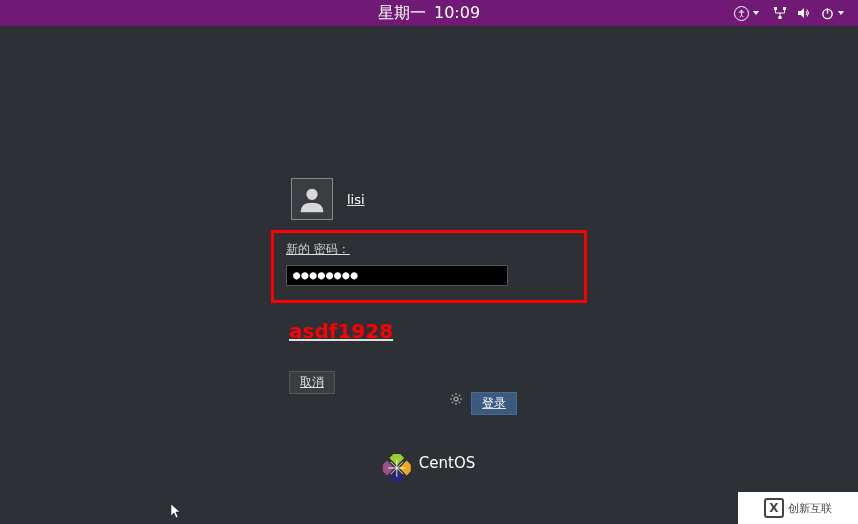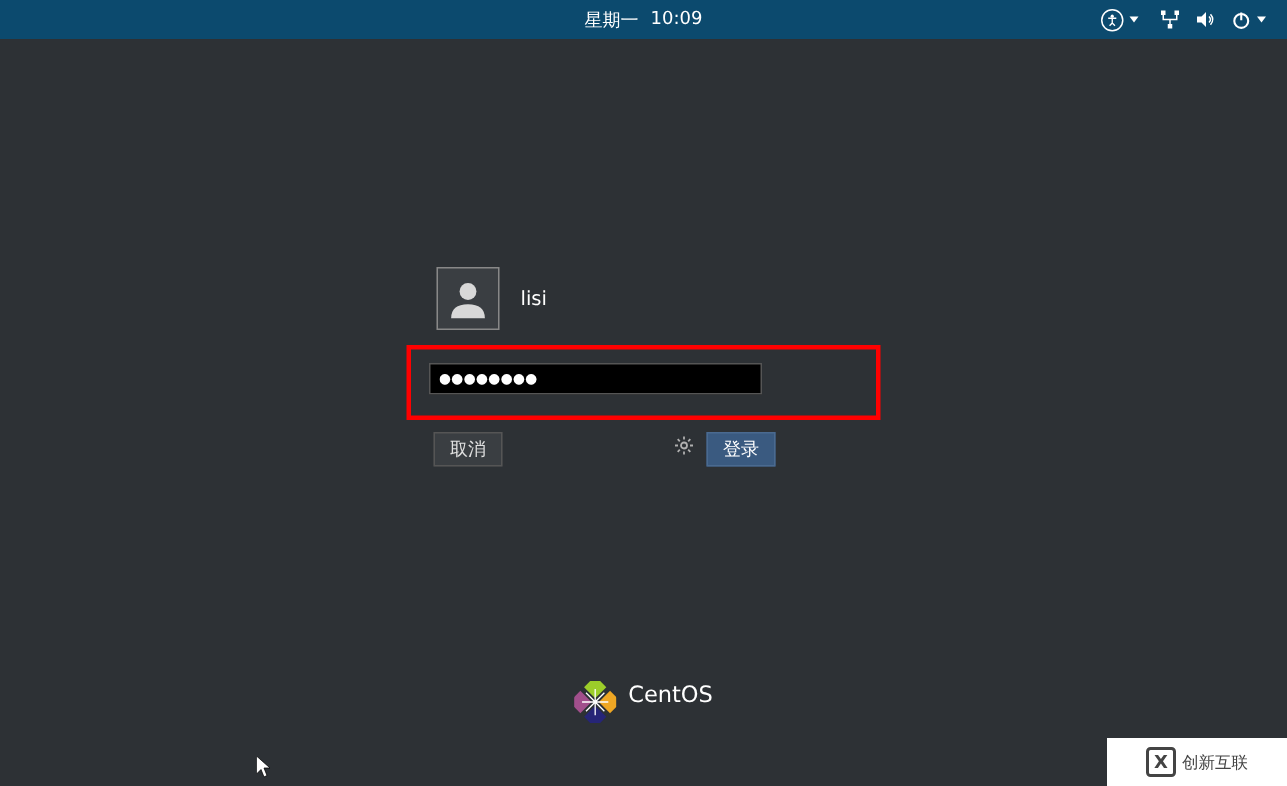--- a/index.html
+++ b/index.html
@@ -15,25 +15,25 @@
       color: #e0e0e0;
       position: relative;
       overflow: hidden;
     }
     .top-bar {
       position: absolute;
       top: 0;
       left: 0;
       right: 0;
       height: 26px;
-      background: #0c4a6e;
-      display: flex;
-      align-items: center;
-      color: #ffffff;
-      font-size: 12px;
+      background: #701a75;
+      display: flex;
+      align-items: center;
+      color: #ffffff;
+      font-size: 16px;
     }
     .top-center {
       position: absolute;
       left: 50%;
       transform: translateX(-50%);
       display: flex;
       gap: 8px;
     }
     .top-right {
       position: absolute;
@@ -71,20 +71,21 @@
       display: block;
     }
     .login-area {
       position: absolute;
       top: 178px;
       left: 50%;
       transform: translateX(-50%);
       width: 280px;
       display: flex;
       flex-direction: column;
+      text-decoration: underline;
     }
     .user-row {
       display: flex;
       align-items: center;
       gap: 14px;
       margin-bottom: 10px;
       margin-left: 2px;
     }
     .avatar-box {
       width: 42px;
@@ -147,22 +148,23 @@
       min-width: 40px;
       text-align: center;
     }
     .btn-cancel {
       background: #3a3e42;
       border: 1px solid #555;
       color: #e0e0e0;
     }
     .btn-login-group {
       display: flex;
-      align-items: center;
+      align-items: flex-start;
       gap: 8px;
+      margin-top: 41px;
     }
     .gear-icon {
       color: #b0b0b0;
       font-size: 13px;
     }
     .btn-login {
       background: #3a5a80;
       border: 1px solid #4a6a90;
       color: #ffffff;
     }
@@ -263,23 +265,25 @@
     <div class="avatar-box">
       <svg viewBox="0 0 32 32">
         <circle cx="16" cy="11" r="6" fill="#d8d8d8"></circle>
         <path d="M4 30 Q4 20 16 20 Q28 20 28 30 Z" fill="#d8d8d8"></path>
       </svg>
     </div>
     <div class="username">lisi</div>
   </div>
 
   <div class="password-block">
+    <div class="pw-label">新的 密码：</div>
     <input class="pw-input" type="text" value="●●●●●●●●" style="">
   </div>
 
+  <div class="annotation">asdf1928</div>
 
   <div class="button-row">
     <button class="btn btn-cancel">取消</button>
     <div class="btn-login-group">
       <span class="gear-icon">
         <svg width="14" height="14" viewBox="0 0 14 14">
             <circle cx="7" cy="7" r="2" fill="none" stroke="#b0b0b0" stroke-width="1.2"></circle>
             <g stroke="#b0b0b0" stroke-width="1.2">
               <line x1="7" y1="1" x2="7" y2="3"></line>
               <line x1="7" y1="11" x2="7" y2="13"></line>

